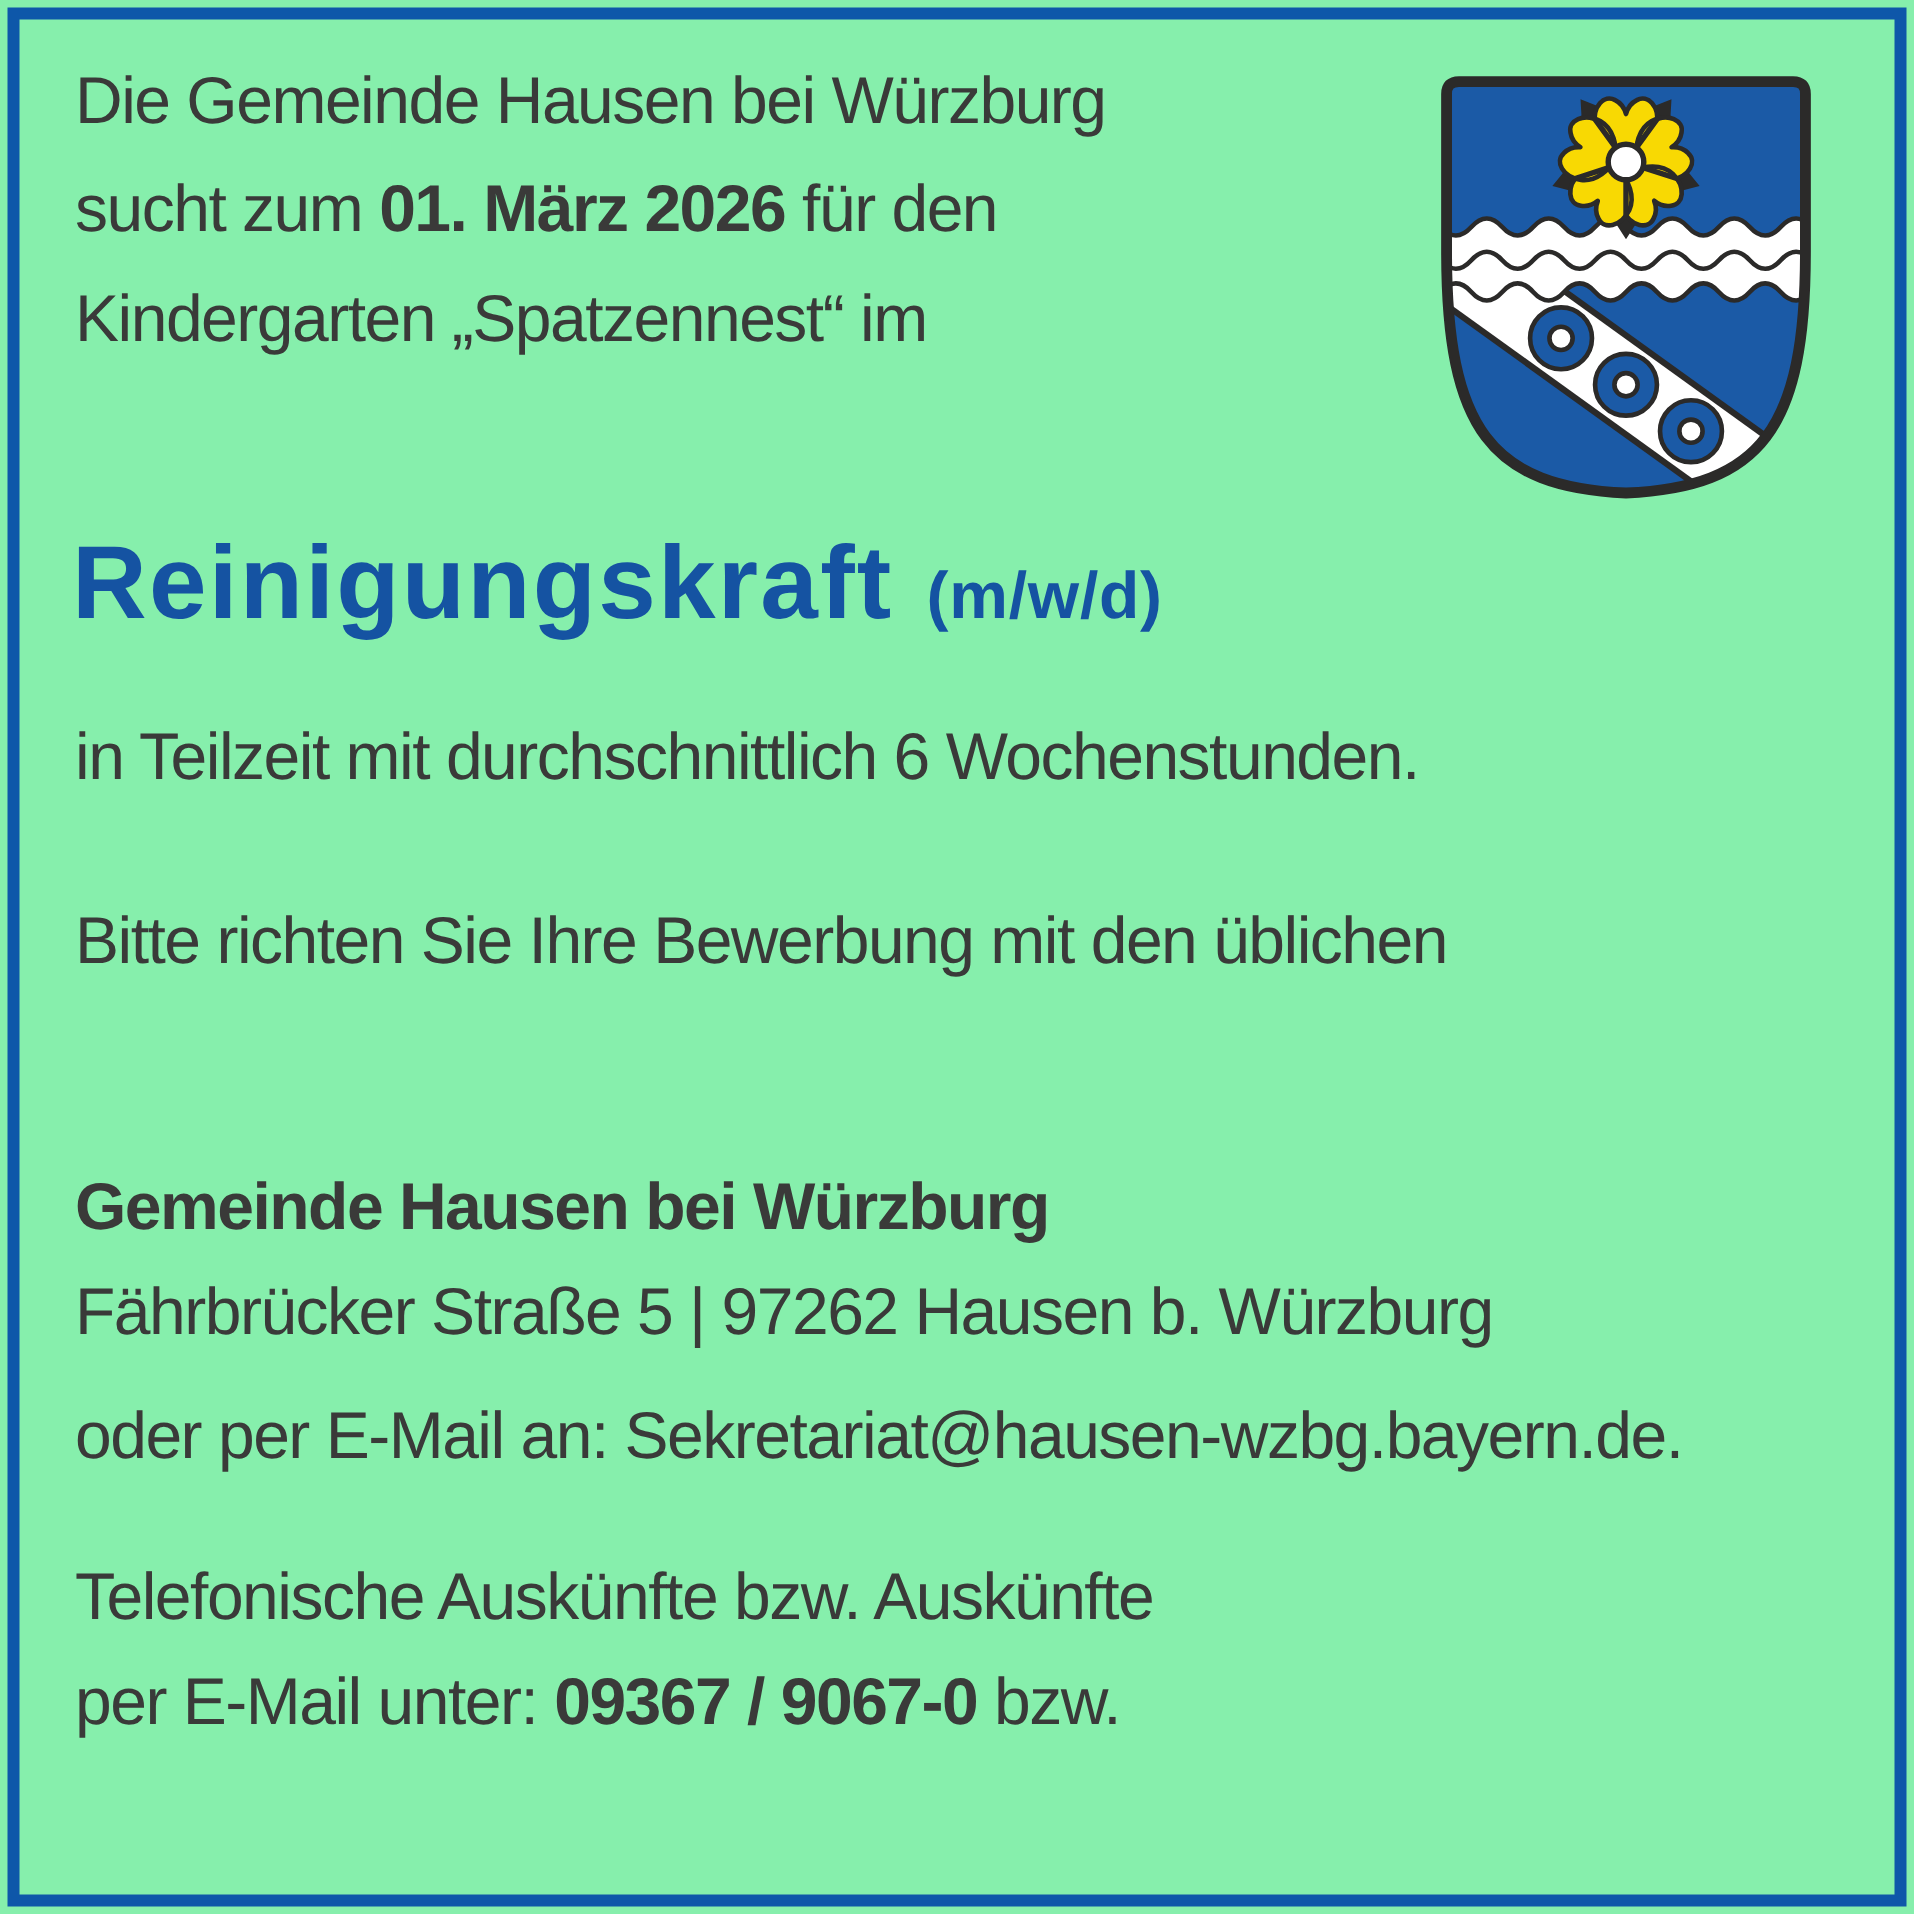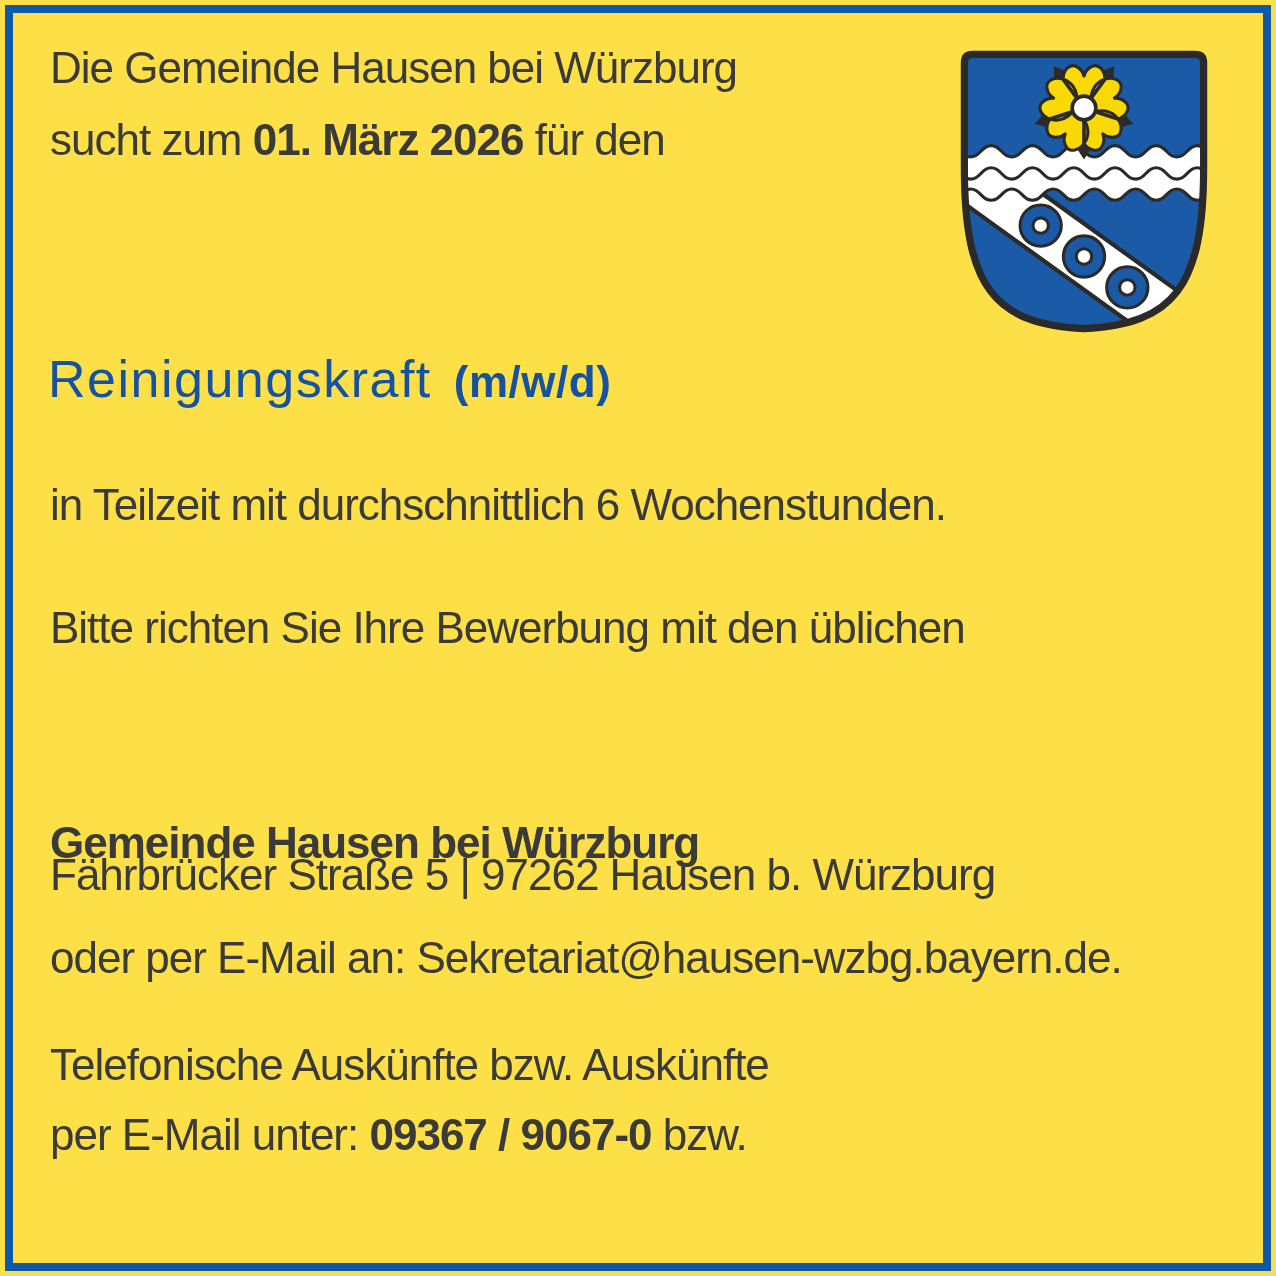--- a/index.html
+++ b/index.html
@@ -5,46 +5,47 @@
   :root{
     --border_blue:#0e57a9;
     --heading_blue:#1553a2;
     --text_dark:#3a3a39;
     --shield_blue:#1b5aa6;
     --rose_yellow:#f8d903;
     --outline_black:#2b2a29;
   }
   html,body{margin:0;padding:0;background:#ffffff;}
   .sheet{
-    position:relative;width:1276px;height:1276px;background:#fde047;overflow:hidden;
+    position:relative;width:1276px;height:1276px;background:#86efac;overflow:hidden;
     font-family:"Liberation Sans",sans-serif;color:var(--text_dark);
   }
   .frame{position:absolute;inset:5px;border:8px solid var(--border_blue);pointer-events:none;}
   .ln{
     position:absolute;left:50px;white-space:nowrap;
     font-size:44px;line-height:1.2;letter-spacing:-1px;color:var(--text_dark);
   }
-  .b{font-weight:bold;margin-top:38px;}
+  .b{font-weight:bold;}
   .heading{
     position:absolute;left:48px;top:349px;white-space:nowrap;color:var(--heading_blue);
   }
-  .title-main{font-weight:normal;font-size:52px;letter-spacing:1.5px;}
+  .title-main{font-weight:bold;font-size:69px;letter-spacing:1.5px;}
   .title-suffix{font-weight:bold;font-size:44px;letter-spacing:0.5px;margin-left:22px;}
   .coa{position:absolute;left:952px;top:44px;width:264px;height:293px;}
   .coa svg{display:block;width:100%;height:100%;}
 </style>
 </head>
 <body>
 
 <div class="sheet">
 
   <div class="frame"></div>
 
   <div class="ln" style="top:42px">Die Gemeinde Hausen bei Würzburg</div>
   <div class="ln" style="top:114px"><span>sucht zum </span><span class="b">01. März 2026</span><span> für den</span></div>
+  <div class="ln" style="top:187px">Kindergarten „Spatzennest“ im</div>
 
   <div class="heading"><span class="title-main">Reinigungskraft</span><span class="title-suffix">(m/w/d)</span></div>
 
   <div class="ln" style="top:479px">in Teilzeit mit durchschnittlich 6 Wochenstunden.</div>
   <div class="ln" style="top:602px">Bitte richten Sie Ihre Bewerbung mit den üblichen</div>
 
   <div class="ln b" style="top:779px">Gemeinde Hausen bei Würzburg</div>
   <div class="ln" style="top:849px">Fährbrücker Straße 5 | 97262 Hausen b. Würzburg</div>
   <div class="ln" style="top:932px">oder per E-Mail an: Sekretariat@hausen-wzbg.bayern.de.</div>
 

